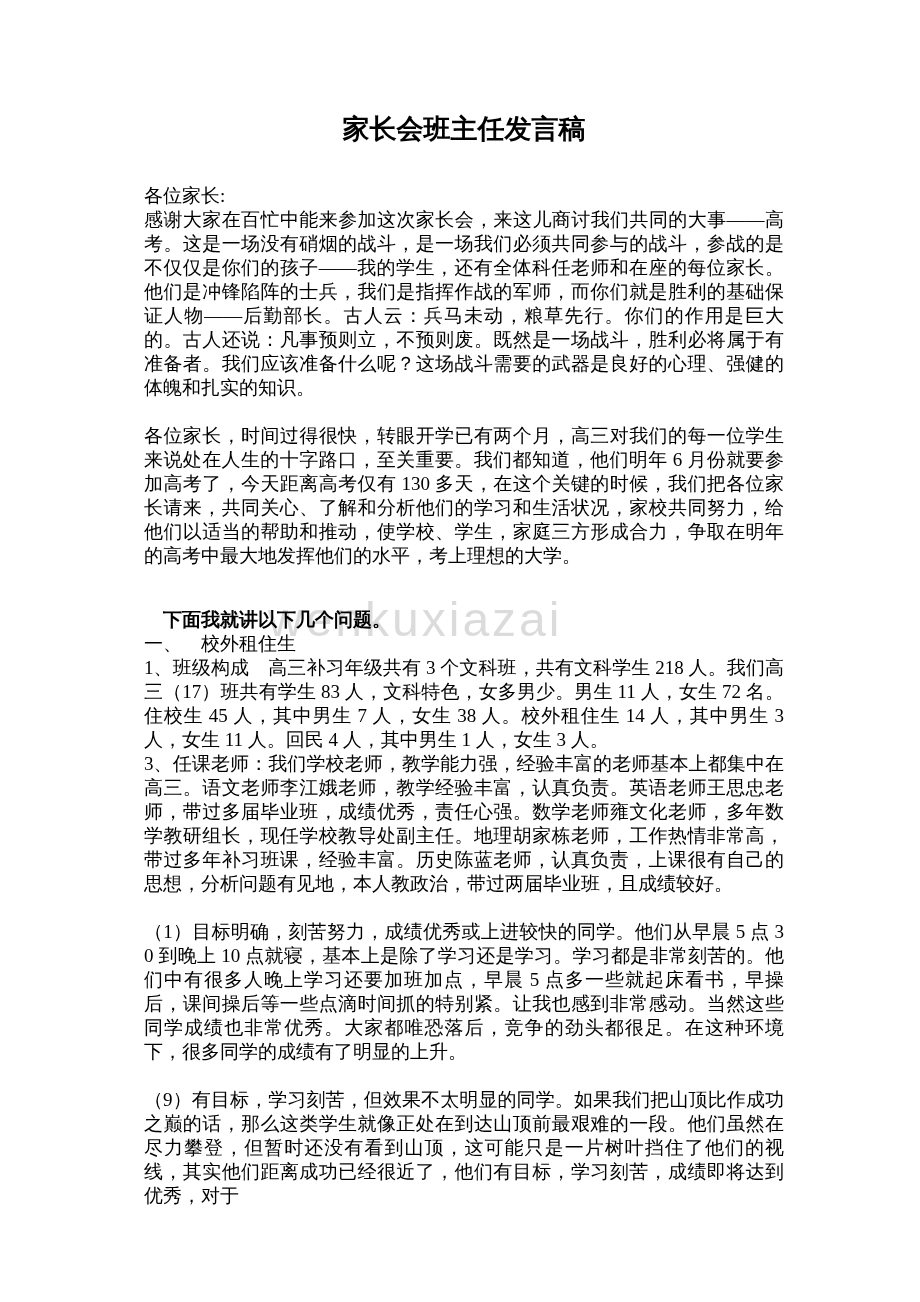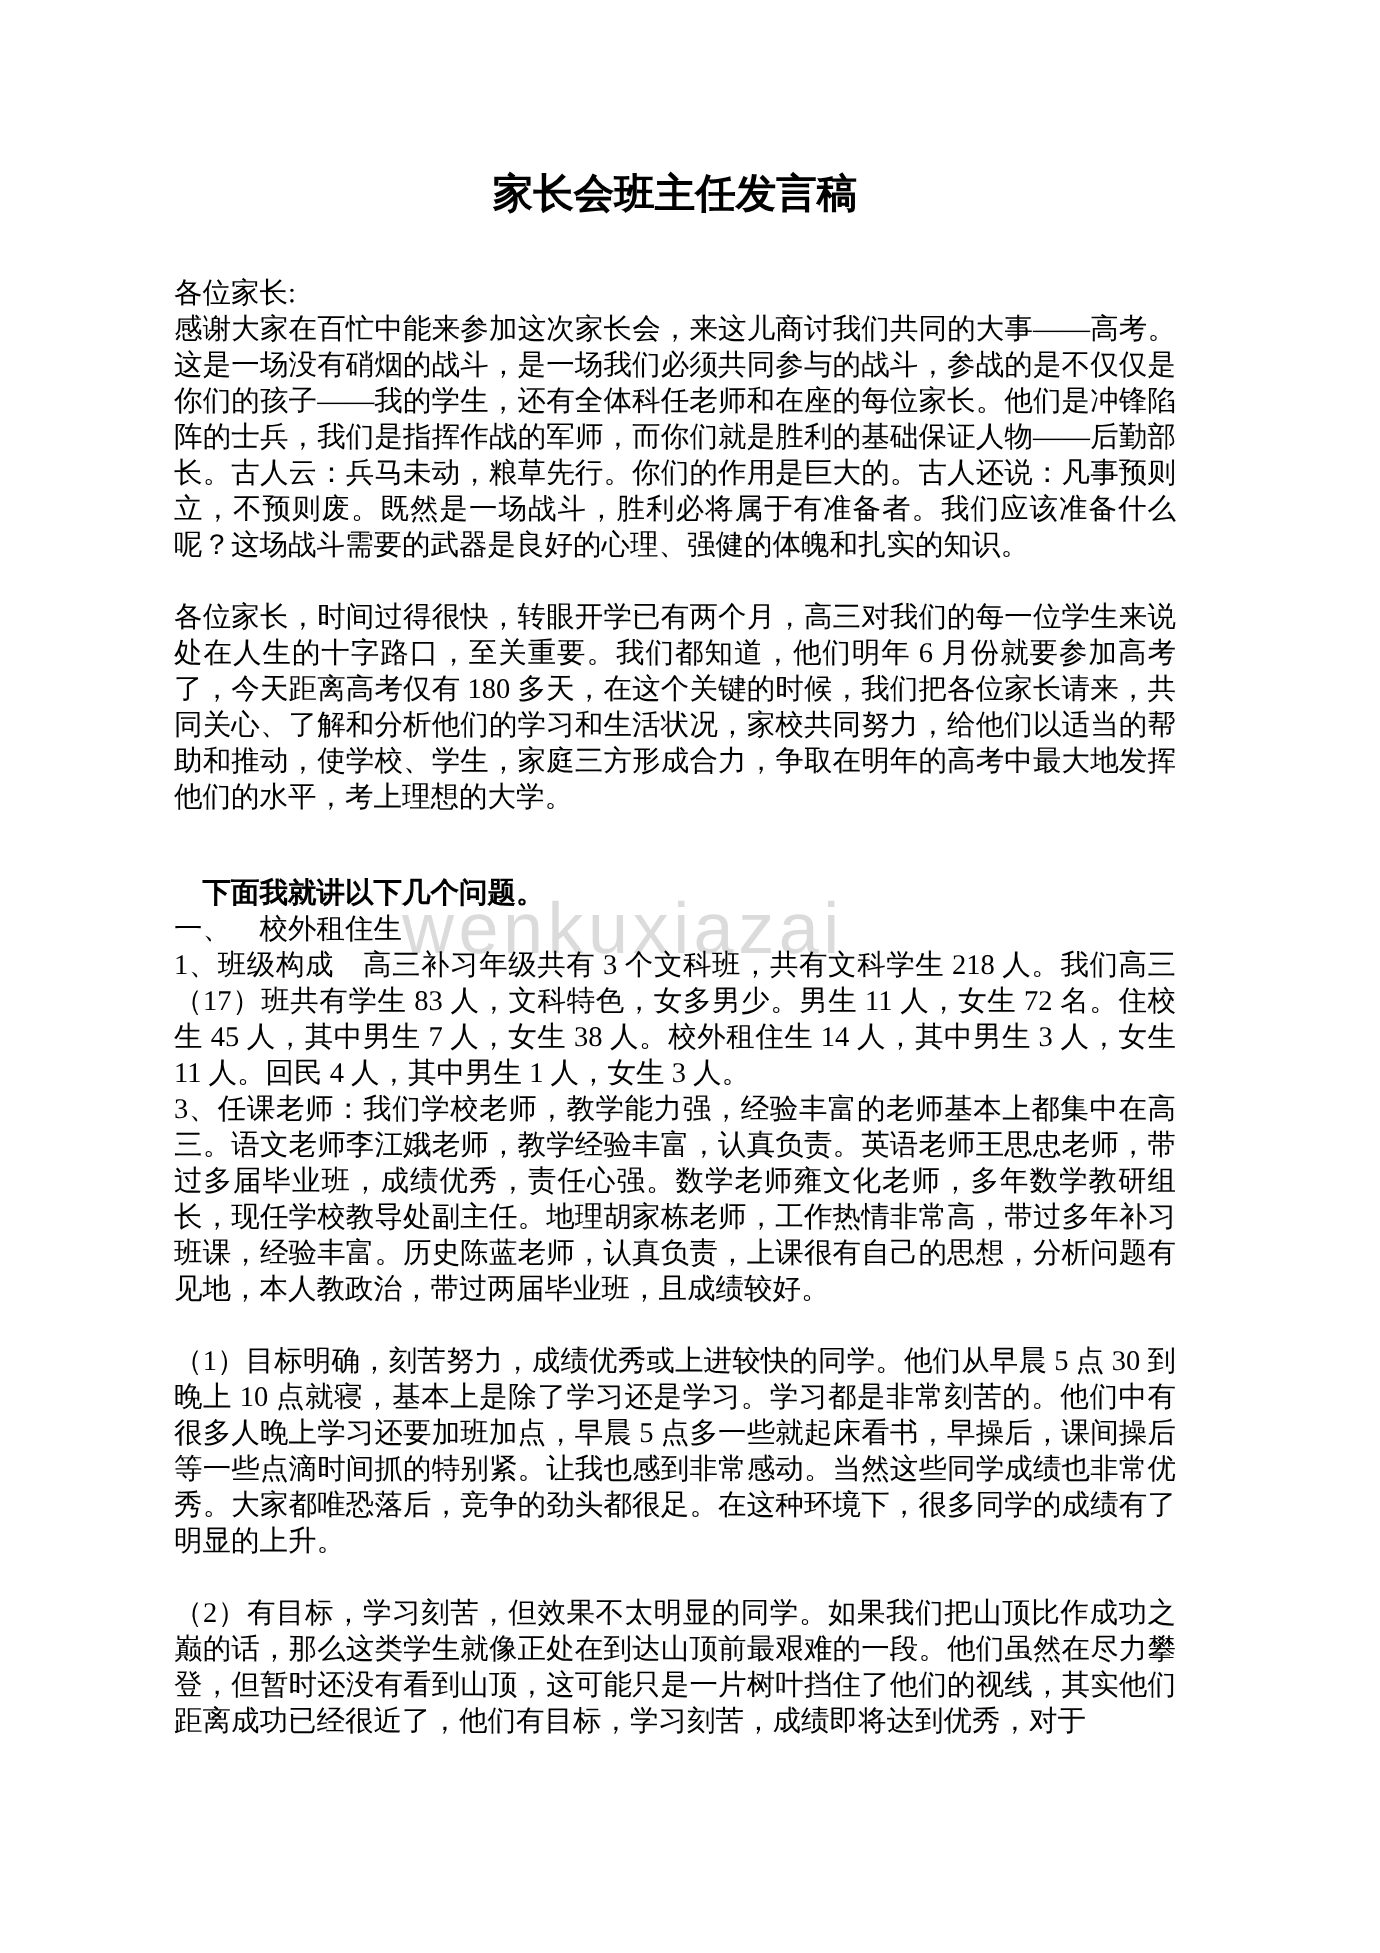--- a/index.html
+++ b/index.html
@@ -25,20 +25,21 @@
     opacity: 0.40;
     font-family: "Liberation Sans", "DejaVu Sans", sans-serif;
     pointer-events: none;
     user-select: none;
     white-space: nowrap;
   }
   .content {
     position: relative;
     z-index: 1;
     padding: 112px 136px 0 116px;
+    margin-left: 28px;
   }
   .doc-title {
     margin: 0 0 38px 0;
     font-size: 27px;
     line-height: 34px;
     font-weight: bold;
     text-align: center;
     color: #000000;
   }
   p.para {
@@ -58,22 +59,22 @@
 
 <div class="page">
   <div class="watermark">wenkuxiazai</div>
 
   <div class="content">
     <h1 class="doc-title">家长会班主任发言稿</h1>
 
     <div>
         <p class="para">各位家长:</p>
         <p class="para">感谢大家在百忙中能来参加这次家长会，来这儿商讨我们共同的大事——高考。这是一场没有硝烟的战斗，是一场我们必须共同参与的战斗，参战的是不仅仅是你们的孩子——我的学生，还有全体科任老师和在座的每位家长。他们是冲锋陷阵的士兵，我们是指挥作战的军师，而你们就是胜利的基础保证人物——后勤部长。古人云：兵马未动，粮草先行。你们的作用是巨大的。古人还说：凡事预则立，不预则废。既然是一场战斗，胜利必将属于有准备者。我们应该准备什么呢？这场战斗需要的武器是良好的心理、强健的体魄和扎实的知识。</p>
-        <p class="para gap1">各位家长，时间过得很快，转眼开学已有两个月，高三对我们的每一位学生来说处在人生的十字路口，至关重要。我们都知道，他们明年 6 月份就要参加高考了，今天距离高考仅有 180 多天，在这个关键的时候，我们把各位家长请来，共同关心、了解和分析他们的学习和生活状况，家校共同努力，给他们以适当的帮助和推动，使学校、学生，家庭三方形成合力，争取在明年的高考中最大地发挥他们的水平，考上理想的大学。</p>
+        <p class="para gap1">各位家长，时间过得很快，转眼开学已有两个月，高三对我们的每一位学生来说处在人生的十字路口，至关重要。我们都知道，他们明年 6 月份就要参加高考了，今天距离高考仅有 130 多天，在这个关键的时候，我们把各位家长请来，共同关心、了解和分析他们的学习和生活状况，家校共同努力，给他们以适当的帮助和推动，使学校、学生，家庭三方形成合力，争取在明年的高考中最大地发挥他们的水平，考上理想的大学。</p>
         <p class="para gap2">　下面我就讲以下几个问题。</p>
         <p class="para">一、　校外租住生</p>
         <p class="para">1、班级构成　高三补习年级共有 3 个文科班，共有文科学生 218 人。我们高三（17）班共有学生 83 人，文科特色，女多男少。男生 11 人，女生 72 名。住校生 45 人，其中男生 7 人，女生 38 人。校外租住生 14 人，其中男生 3 人，女生 11 人。回民 4 人，其中男生 1 人，女生 3 人。</p>
         <p class="para">3、任课老师：我们学校老师，教学能力强，经验丰富的老师基本上都集中在高三。语文老师李江娥老师，教学经验丰富，认真负责。英语老师王思忠老师，带过多届毕业班，成绩优秀，责任心强。数学老师雍文化老师，多年数学教研组长，现任学校教导处副主任。地理胡家栋老师，工作热情非常高，带过多年补习班课，经验丰富。历史陈蓝老师，认真负责，上课很有自己的思想，分析问题有见地，本人教政治，带过两届毕业班，且成绩较好。</p>
         <p class="para gap1">（1）目标明确，刻苦努力，成绩优秀或上进较快的同学。他们从早晨 5 点 30 到晚上 10 点就寝，基本上是除了学习还是学习。学习都是非常刻苦的。他们中有很多人晚上学习还要加班加点，早晨 5 点多一些就起床看书，早操后，课间操后等一些点滴时间抓的特别紧。让我也感到非常感动。当然这些同学成绩也非常优秀。大家都唯恐落后，竞争的劲头都很足。在这种环境下，很多同学的成绩有了明显的上升。</p>
-        <p class="para gap1">（2）有目标，学习刻苦，但效果不太明显的同学。如果我们把山顶比作成功之巅的话，那么这类学生就像正处在到达山顶前最艰难的一段。他们虽然在尽力攀登，但暂时还没有看到山顶，这可能只是一片树叶挡住了他们的视线，其实他们距离成功已经很近了，他们有目标，学习刻苦，成绩即将达到优秀，对于</p>
+        <p class="para gap1">（9）有目标，学习刻苦，但效果不太明显的同学。如果我们把山顶比作成功之巅的话，那么这类学生就像正处在到达山顶前最艰难的一段。他们虽然在尽力攀登，但暂时还没有看到山顶，这可能只是一片树叶挡住了他们的视线，其实他们距离成功已经很近了，他们有目标，学习刻苦，成绩即将达到优秀，对于</p>
       </div>
   </div>
 </div>
 
 </body></html>

